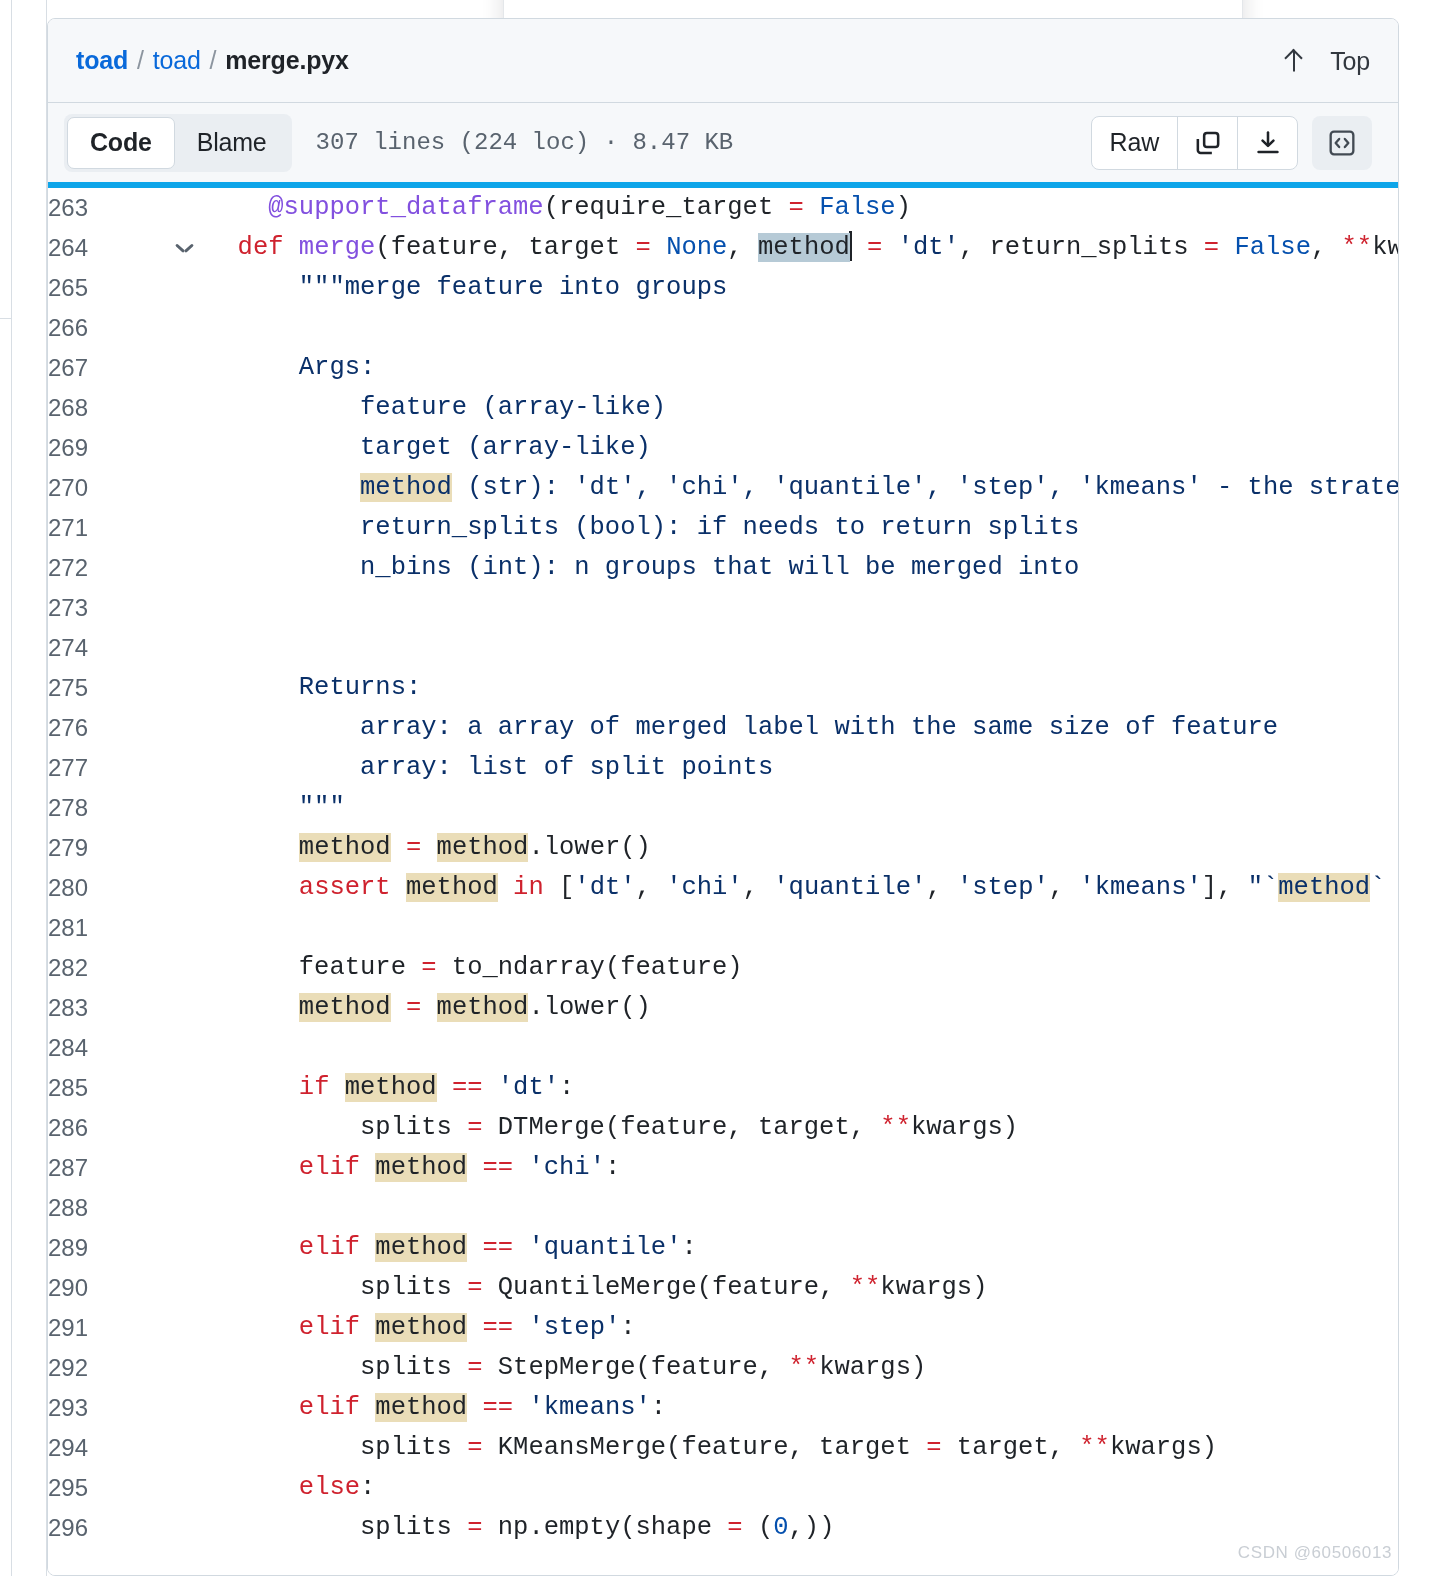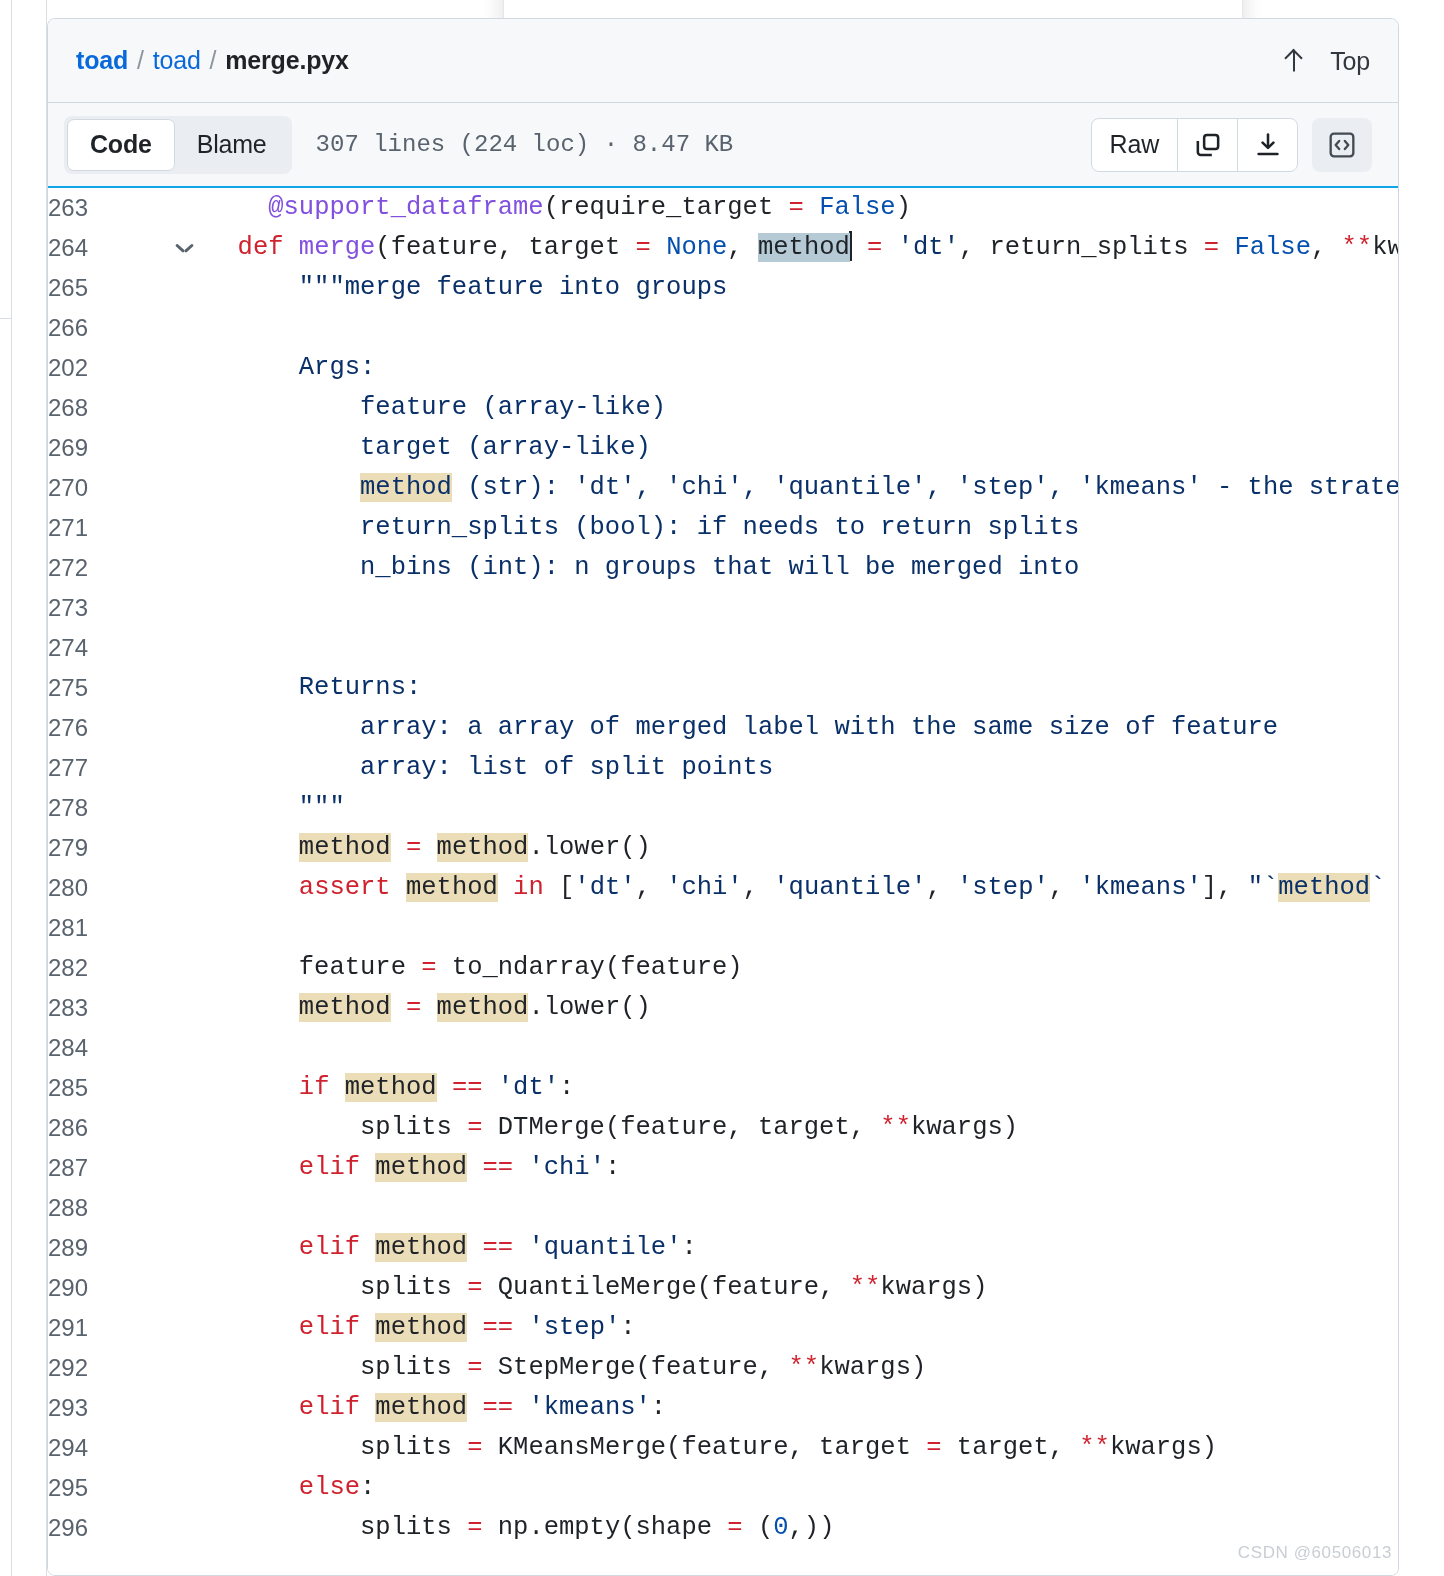--- a/index.html
+++ b/index.html
@@ -54,21 +54,21 @@
   }
   .arrow-up::after {
     content: ""; position: absolute; left: 3px; top: 3px; width: 11px; height: 11px;
     border-left: 2px solid #32383f; border-top: 2px solid #32383f;
     transform: rotate(45deg);
   }
 
   
   .tb-row {
     position: relative; height: 85px; background: #f6f8fa;
-    border-bottom: 2px solid #0ea5e9;
+    border-bottom: 6px solid #0ea5e9;
     display: flex; align-items: center; padding: 0 26px 0 16px;
   }
   .segmented {
     display: inline-flex; align-items: center; background: #eaeef2;
     border-radius: 8px; padding: 3px; height: 58px;
   }
   .seg {
     display: flex; align-items: center; justify-content: center;
     height: 52px; padding: 0 22px; font-size: 25px; color: #1f2328;
     border-radius: 7px; cursor: pointer; letter-spacing: -0.2px;
@@ -200,21 +200,21 @@
           </svg>
         </div>
       </div>
     </div>
 
     <div class="code-area" id="code-area">
         <div class="line"><div class="ln">263</div><div class="fold"></div><div class="src"><span class="pln">    </span><span class="fn">@support_dataframe</span><span class="pln">(require_target </span><span class="op">=</span><span class="pln"> </span><span class="cst">False</span><span class="pln">)</span></div></div>
         <div class="line"><div class="ln">264</div><div class="fold"><span class="chev"></span></div><div class="src"><span class="pln">  </span><span class="k">def</span><span class="pln"> </span><span class="fn">merge</span><span class="pln">(feature, target </span><span class="op">=</span><span class="pln"> </span><span class="cst">None</span><span class="pln">, </span><span class="pln sel">method</span><span class="caret"></span><span class="pln"> </span><span class="op">=</span><span class="pln"> </span><span class="str">'dt'</span><span class="pln">, return_splits </span><span class="op">=</span><span class="pln"> </span><span class="cst">False</span><span class="pln">, </span><span class="op">**</span><span class="pln">kwargs)</span></div></div>
         <div class="line"><div class="ln">265</div><div class="fold"></div><div class="src"><span class="str">      """merge feature into groups</span></div></div>
         <div class="line"><div class="ln">266</div><div class="fold"></div><div class="src"></div></div>
-        <div class="line"><div class="ln">202</div><div class="fold"></div><div class="src"><span class="str">      Args:</span></div></div>
+        <div class="line"><div class="ln">267</div><div class="fold"></div><div class="src"><span class="str">      Args:</span></div></div>
         <div class="line"><div class="ln">268</div><div class="fold"></div><div class="src"><span class="str">          feature (array-like)</span></div></div>
         <div class="line"><div class="ln">269</div><div class="fold"></div><div class="src"><span class="str">          target (array-like)</span></div></div>
         <div class="line"><div class="ln">270</div><div class="fold"></div><div class="src"><span class="str">          </span><span class="str hl">method</span><span class="str"> (str): 'dt', 'chi', 'quantile', 'step', 'kmeans' - the strategy to</span></div></div>
         <div class="line"><div class="ln">271</div><div class="fold"></div><div class="src"><span class="str">          return_splits (bool): if needs to return splits</span></div></div>
         <div class="line"><div class="ln">272</div><div class="fold"></div><div class="src"><span class="str">          n_bins (int): n groups that will be merged into</span></div></div>
         <div class="line"><div class="ln">273</div><div class="fold"></div><div class="src"></div></div>
         <div class="line"><div class="ln">274</div><div class="fold"></div><div class="src"></div></div>
         <div class="line"><div class="ln">275</div><div class="fold"></div><div class="src"><span class="str">      Returns:</span></div></div>
         <div class="line"><div class="ln">276</div><div class="fold"></div><div class="src"><span class="str">          array: a array of merged label with the same size of feature</span></div></div>
         <div class="line"><div class="ln">277</div><div class="fold"></div><div class="src"><span class="str">          array: list of split points</span></div></div>

